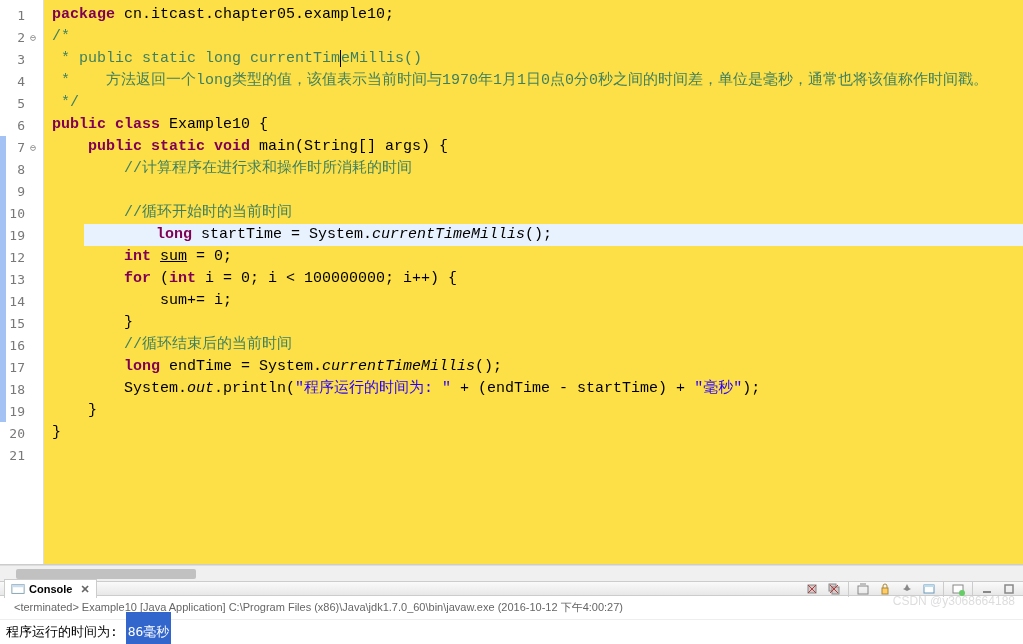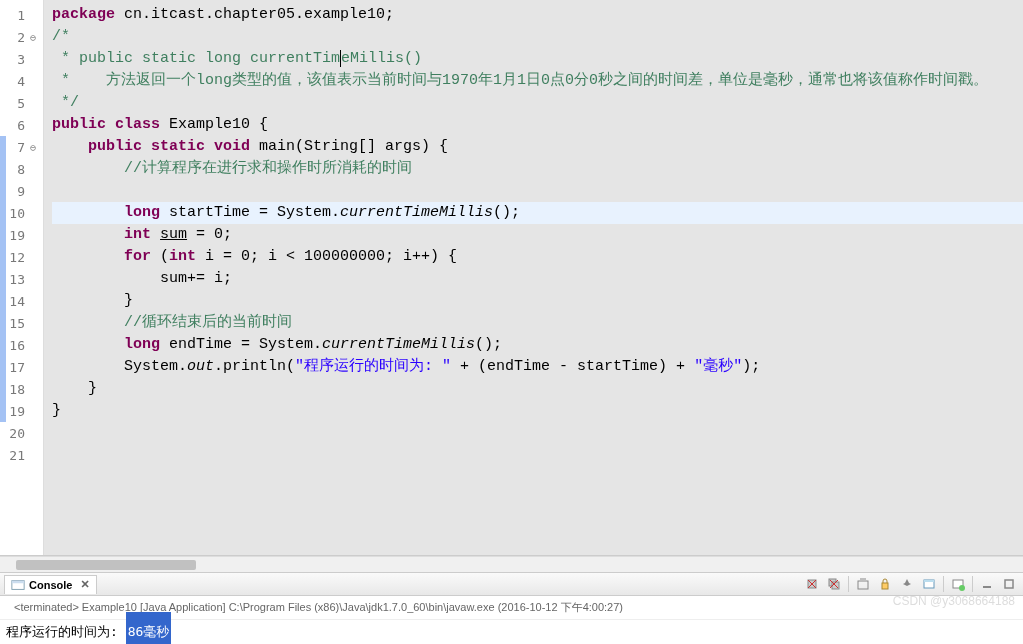--- a/index.html
+++ b/index.html
@@ -44,33 +44,34 @@
     }
     .fold-marker {
       width: 12px;
       font-size: 10px;
       color: #888;
       text-align: center;
     }
     .code-area {
       flex: 1;
       padding: 4px 0 4px 8px;
-      background: #e5e5e5;
+      background: #fde047;
       position: relative;
       overflow: auto;
     }
     .code-line {
       height: 22px;
       line-height: 22px;
       white-space: pre;
       font-family: Consolas, "Courier New", monospace;
       font-size: 15px;
     }
     .hl-line {
       background: #e8f2fe;
+      margin-left: 32px;
     }
     .left-marker {
       position: absolute;
       left: 0;
       width: 6px;
       background: #a4c2f4;
     }
     .kw { color: #7f0055; font-weight: bold; }
     .comment { color: #3f7f5f; }
     .str { color: #2a00ff; }
@@ -91,21 +92,21 @@
       background: #c1c1c1;
       border-radius: 2px;
     }
     
     .console-header {
       display: flex;
       align-items: center;
       background: linear-gradient(#fafafa, #e8e8e8);
       border-top: 1px solid #ccc;
       border-bottom: 1px solid #ccc;
-      height: 24px;
+      height: 15px;
       padding: 0 4px;
       font-family: Tahoma, Arial, sans-serif;
       font-size: 11px;
     }
     .console-tab {
       display: flex;
       align-items: center;
       gap: 4px;
       padding: 2px 6px;
       background: #fff;
@@ -266,20 +267,21 @@
   <div class="code-area" id="code">
       <div class="code-line"><span class="kw">package</span> cn.itcast.chapter05.example10;</div>
       <div class="code-line"><span class="comment">/*</span></div>
       <div class="code-line"> <span class="comment">* public static long currentTim<span style="border-left:1px solid #000">e</span>Millis()</span></div>
       <div class="code-line"> <span class="comment">*    方法返回一个long类型的值，该值表示当前时间与1970年1月1日0点0分0秒之间的时间差，单位是毫秒，通常也将该值称作时间戳。</span></div>
       <div class="code-line"> <span class="comment">*/</span></div>
       <div class="code-line"><span class="kw">public</span> <span class="kw">class</span> Example10 {</div>
       <div class="code-line">    <span class="kw">public</span> <span class="kw">static</span> <span class="kw">void</span> main(String[] args) {</div>
       <div class="code-line">        <span class="comment">//计算程序在进行求和操作时所消耗的时间</span></div>
       <div class="code-line"></div>
+      <div class="code-line">        <span class="comment">//循环开始时的当前时间</span></div>
       <div class="code-line hl-line">        <span class="kw">long</span> startTime = System.<span class="italic">currentTimeMillis</span>();</div>
       <div class="code-line">        <span class="kw">int</span> <span class="underline">sum</span> = 0;</div>
       <div class="code-line">        <span class="kw">for</span> (<span class="kw">int</span> i = 0; i &lt; 100000000; i++) {</div>
       <div class="code-line">            sum+= i;</div>
       <div class="code-line">        }</div>
       <div class="code-line">        <span class="comment">//循环结束后的当前时间</span></div>
       <div class="code-line">        <span class="kw">long</span> endTime = System.<span class="italic">currentTimeMillis</span>();</div>
       <div class="code-line">        System.<span class="italic">out</span>.println(<span class="str">"程序运行的时间为: "</span> + (endTime - startTime) + <span class="str">"毫秒"</span>);</div>
       <div class="code-line">    }</div>
       <div class="code-line">}</div>

